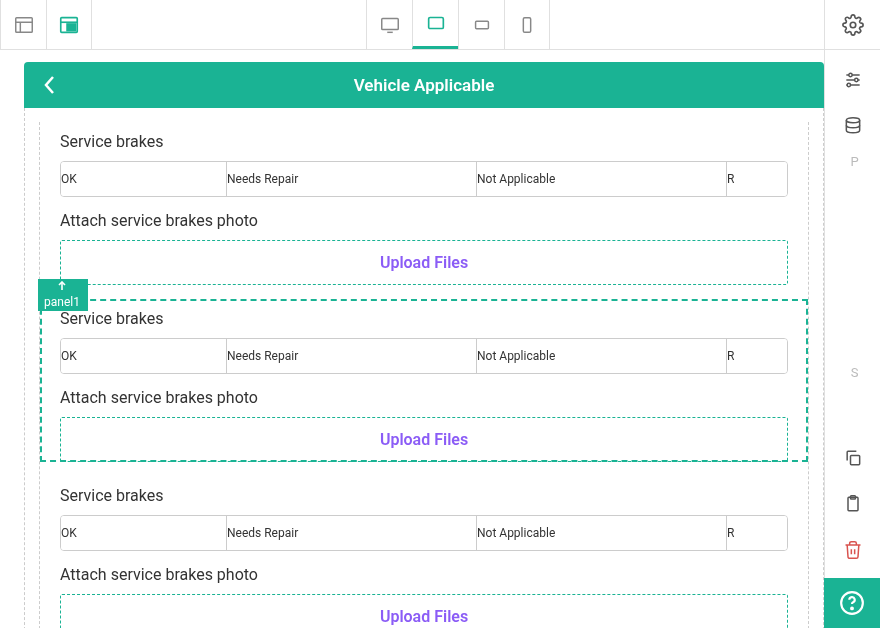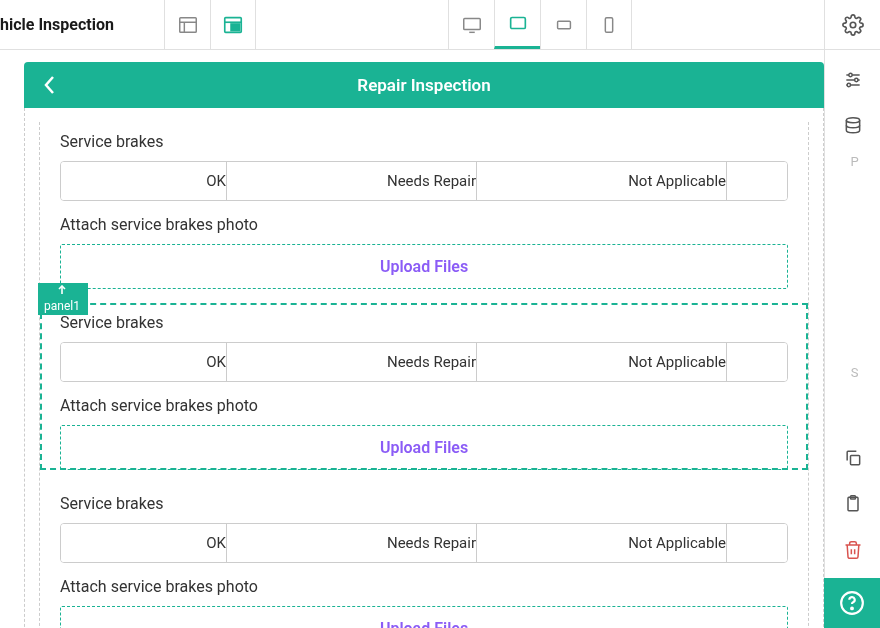--- a/index.html
+++ b/index.html
@@ -66,35 +66,34 @@
   .panel.selected { outline: 2px dashed #1ab394; outline-offset: -2px; }
   .panel-tag {
     position: absolute; top: -20px; left: -2px; background: #1ab394; color: #fff; font-size: 12px;
     padding: 2px 8px 2px 6px; display: flex; align-items: center; gap: 4px; flex-direction: column;
   }
   .q-label { font-size: 16px; color: #333; margin-bottom: 10px; }
   .seg {
     display: flex; border: 1px solid #ccc; border-radius: 4px; overflow: hidden; margin-bottom: 14px;
   }
   .seg-opt {
-    flex: 0 0 250px; text-align: right; padding: 10px 0; font-size: 15px; color: #333; border-right: 1px solid #ccc;
+    flex: 0 0 250px; text-align: left; padding: 10px 0; font-size: 12px; color: #333; border-right: 1px solid #ccc;
     cursor: pointer; background: #fff; white-space: nowrap; overflow: hidden;
   }
   .seg-opt:first-child { flex: 0 0 166px; }
   .upload-box {
     border: 1px dashed #1ab394; border-radius: 2px; text-align: center; padding: 12px 0; color: #8b5cf6;
     font-weight: 600; font-size: 16px; margin-bottom: 14px; cursor: pointer;
   }
   .side-letter { color: #bbb; font-size: 13px; margin-left: 4px; }
 </style>
 </head>
 <body>
 
 <div class="topbar">
-  <div class="title">hicle Inspection</div>
   <div class="tb-group">
     <div class="tb-btn">
       <svg viewBox="0 0 24 24" fill="none" stroke="#888" stroke-width="1.6">
           <rect x="3" y="4" width="18" height="16" rx="1"></rect>
           <line x1="3" y1="9" x2="21" y2="9"></line>
           <line x1="8" y1="9" x2="8" y2="20"></line>
         </svg>
     </div>
     <div class="tb-btn">
       <svg viewBox="0 0 24 24" fill="none" stroke="#1ab394" stroke-width="1.8">
@@ -138,21 +137,21 @@
 </div>
 
 <div class="body-wrap">
   <div class="canvas">
     <div class="form-header">
       <div class="back">
         <svg width="14" height="22" viewBox="0 0 14 22" fill="none" stroke="#fff" stroke-width="2.5">
             <polyline points="11,3 4,11 11,19"></polyline>
           </svg>
       </div>
-      <span>Repair Inspection</span>
+      <span>Vehicle Applicable</span>
     </div>
     <div class="form-body">
       <div class="inner-dash">
 
         <div class="panel">
           <div class="q-label">Service brakes</div>
           <div class="seg">
             <div class="seg-opt">OK</div>
             <div class="seg-opt">Needs Repair</div>
             <div class="seg-opt">Not Applicable</div>

